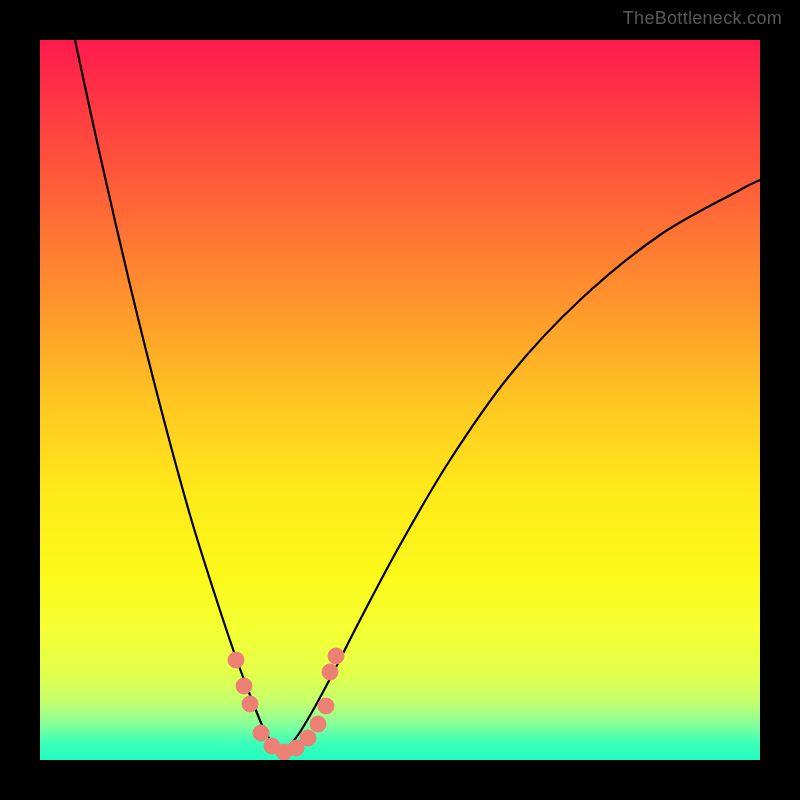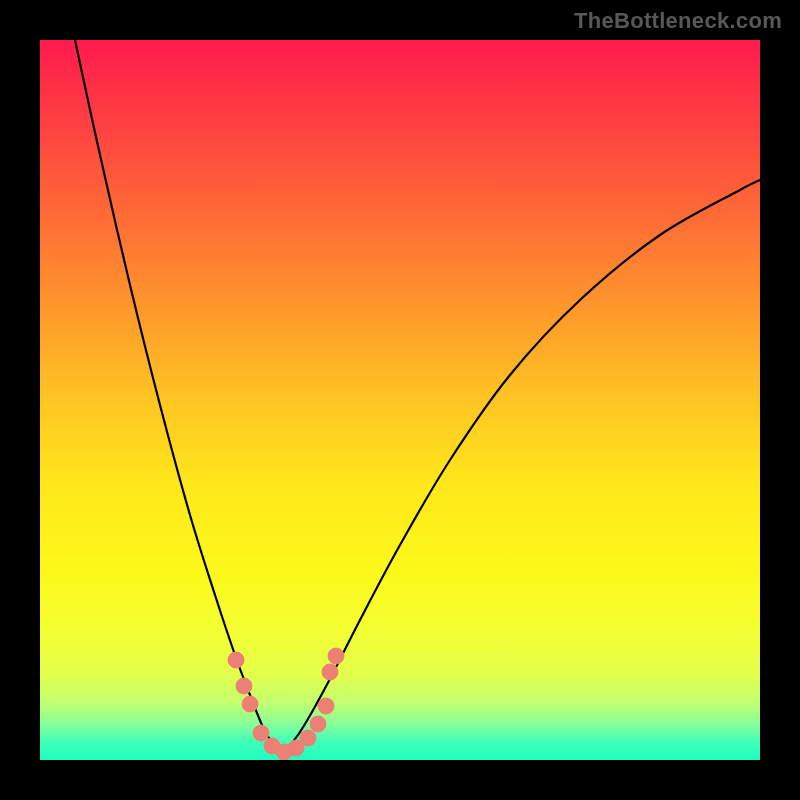--- a/index.html
+++ b/index.html
@@ -39,22 +39,22 @@
       #87ff9a 95%,
       #3fffb8 97.5%,
       #1fffc2 100%
     );
   }
   .watermark {
     position: absolute;
     top: 8px;
     right: 18px;
     color: #585858;
-    font-size: 22px;
-    font-weight: 700;
+    font-size: 18px;
+    font-weight: 400;
     letter-spacing: 0.3px;
     user-select: none;
     pointer-events: none;
   }
   svg.overlay {
     position: absolute;
     left: 0;
     top: 0;
     width: 720px;
     height: 720px;

